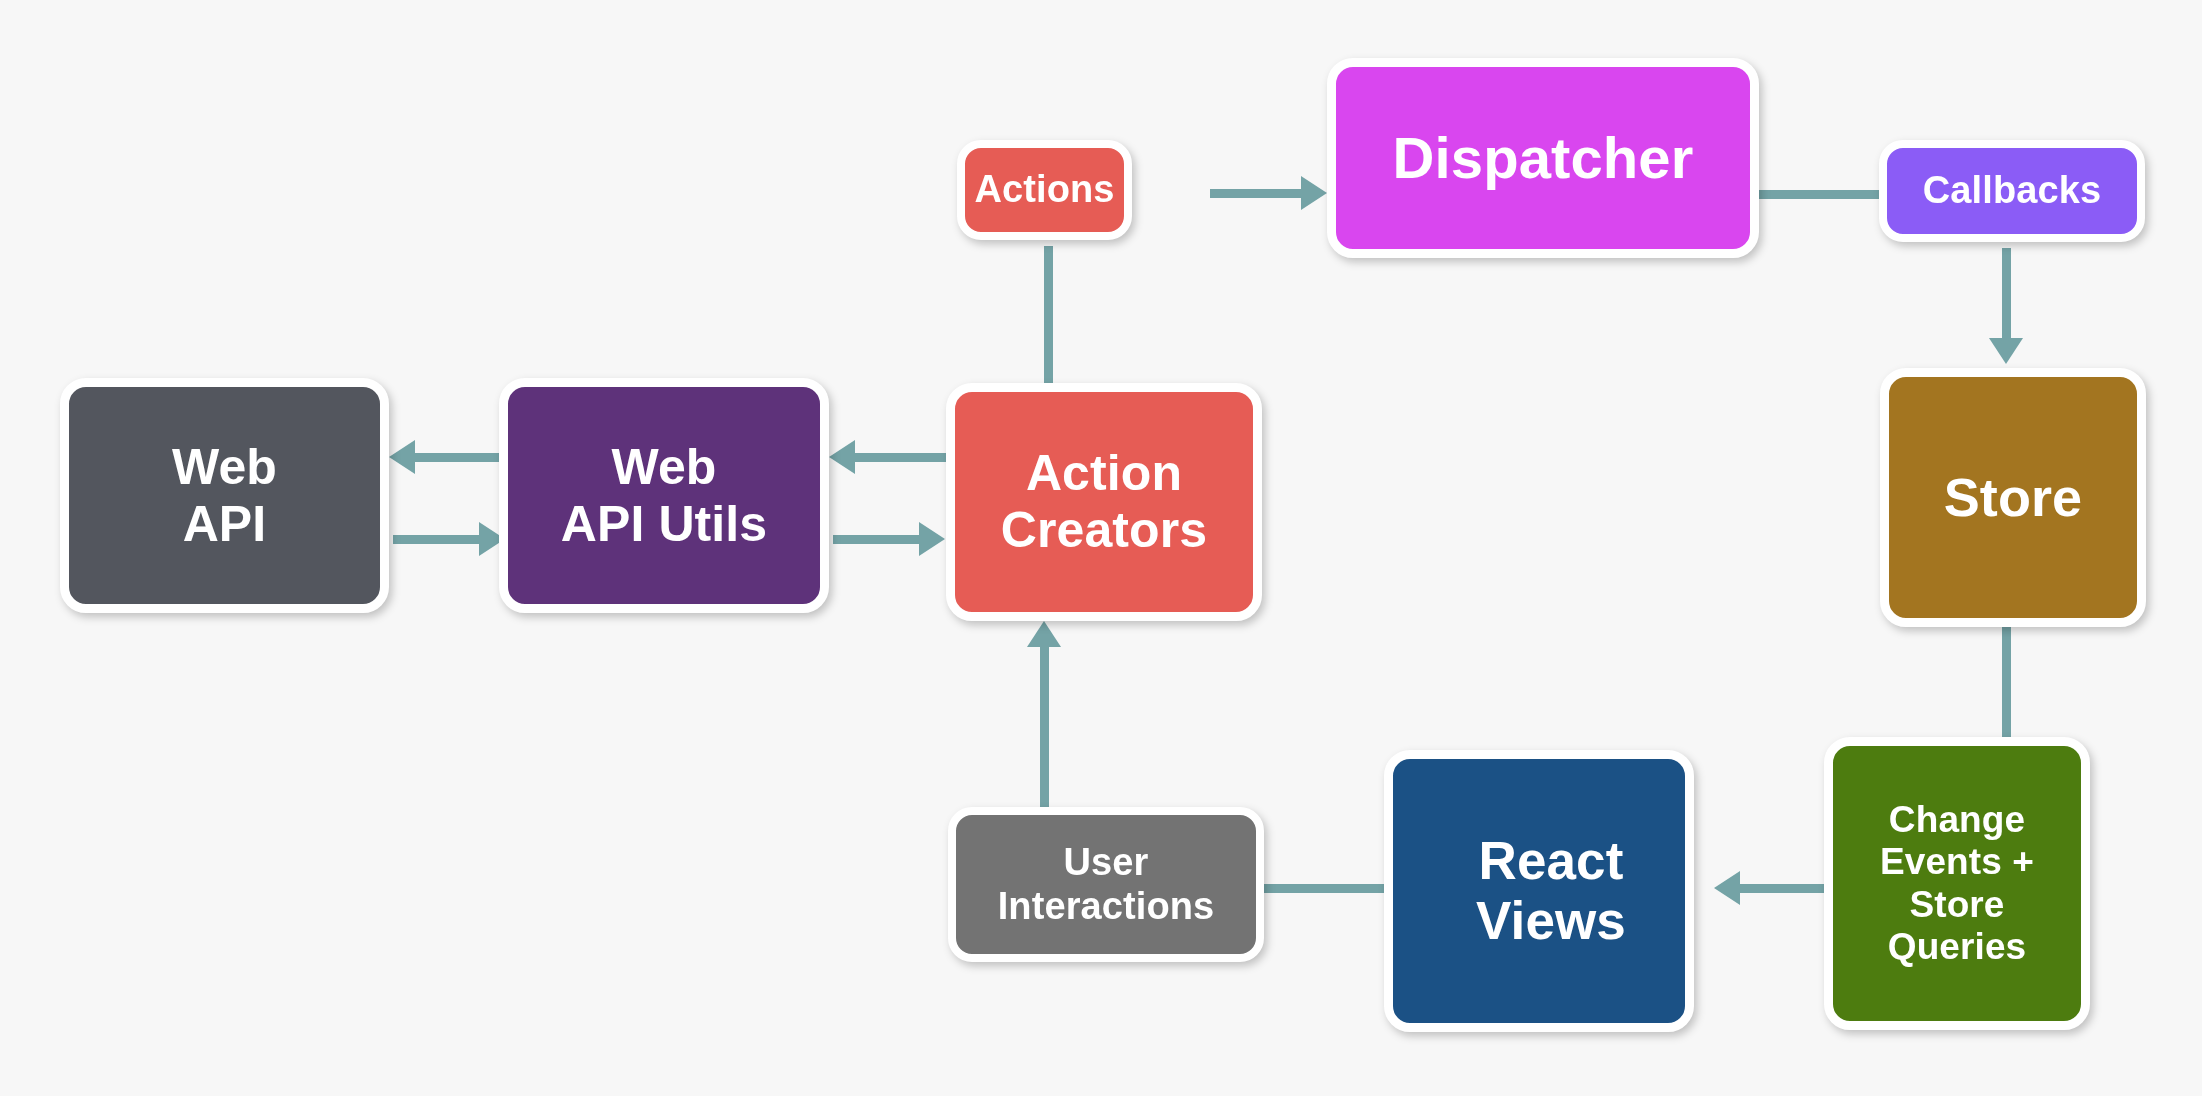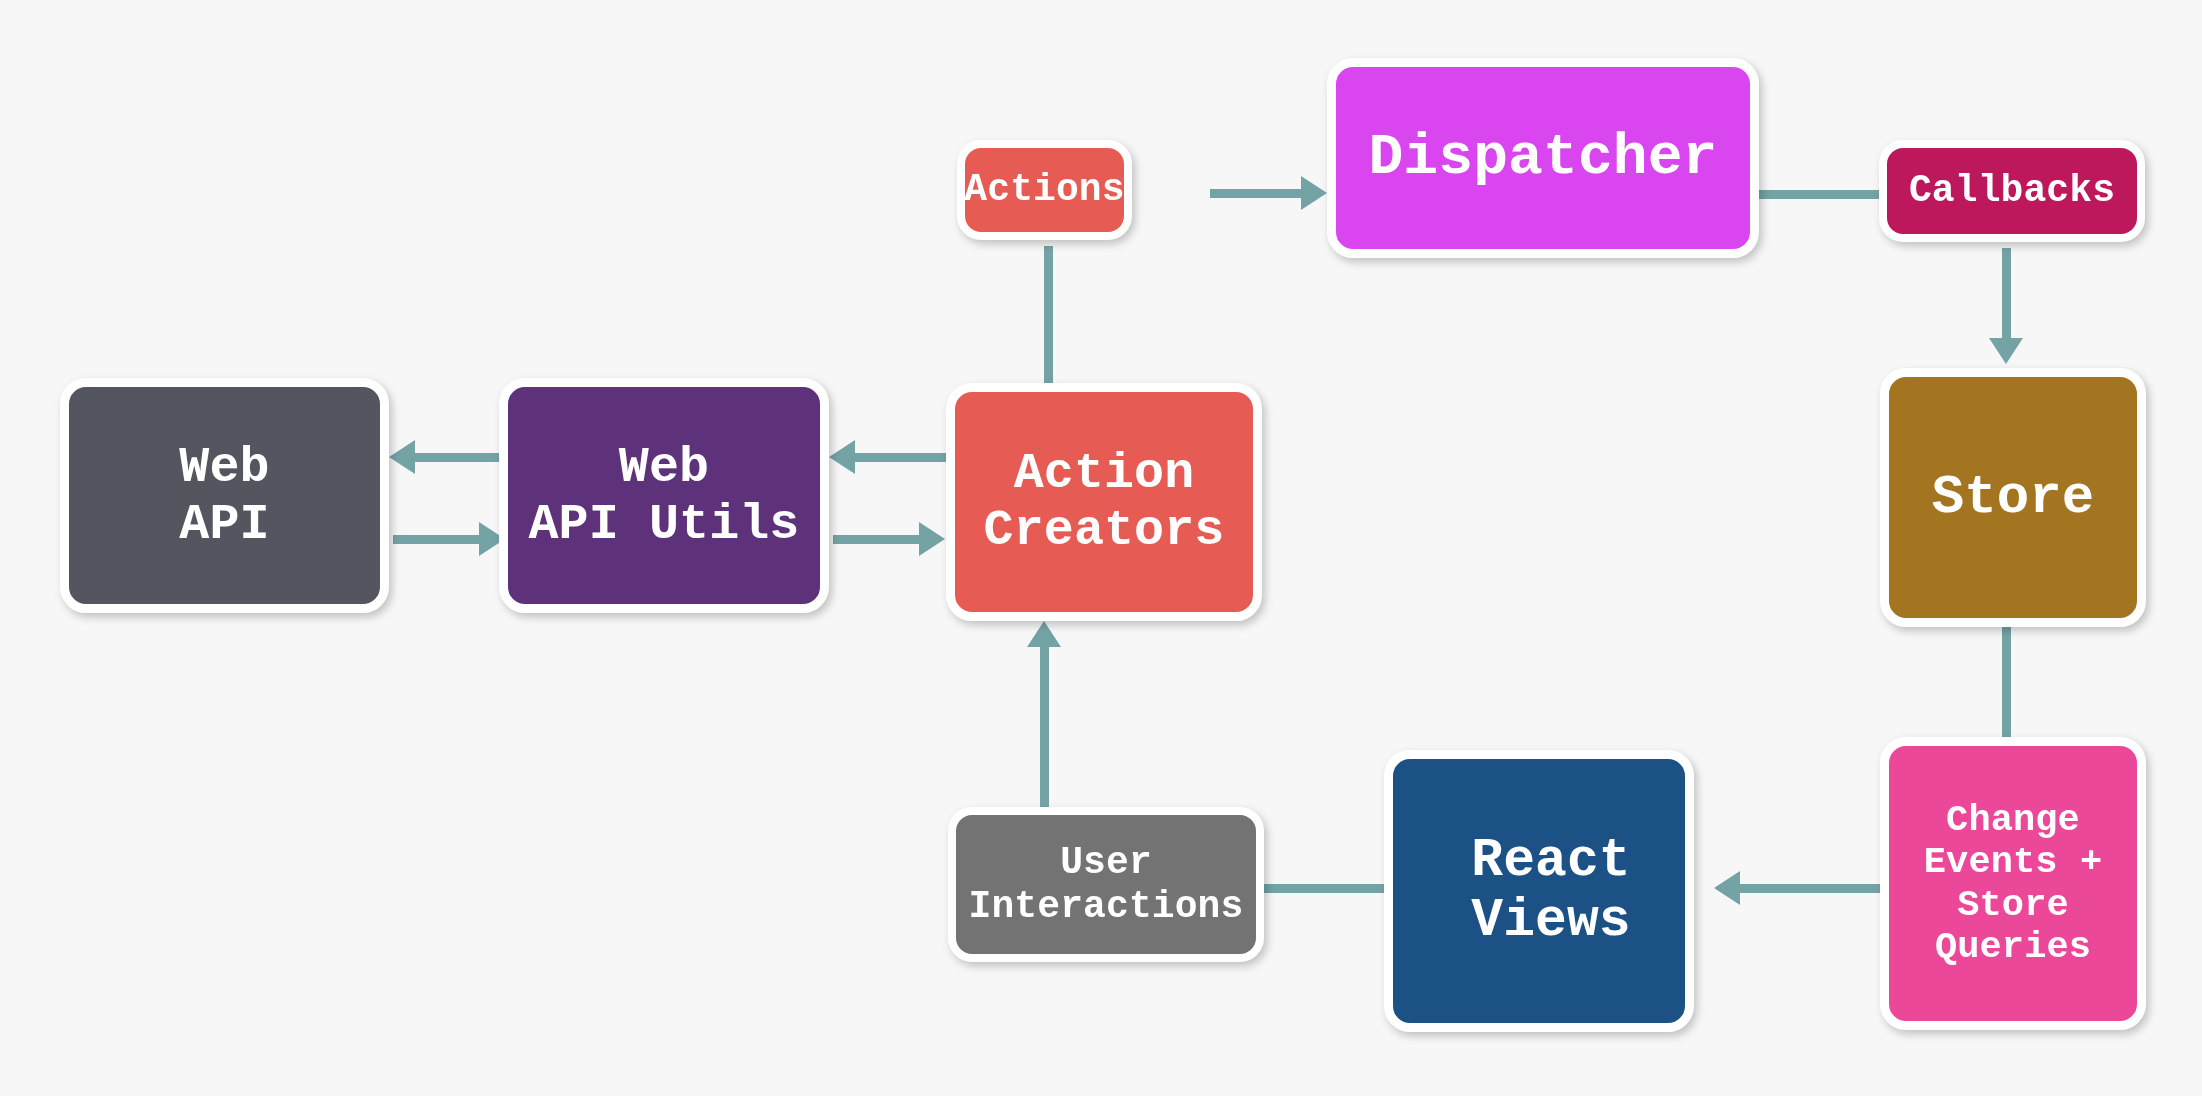--- a/index.html
+++ b/index.html
@@ -5,21 +5,21 @@
   html, body {
     margin: 0;
     padding: 0;
     background: #f7f7f7;
   }
   #canvas {
     position: relative;
     width: 2202px;
     height: 1096px;
     background: #f7f7f7;
-    font-family: Liberation Mono, monospace;
+    font-family: Liberation Sans, sans-serif;
     overflow: hidden;
   }
 
   
   .node {
     position: absolute;
     box-sizing: border-box;
     display: flex;
     align-items: center;
     justify-content: center;
@@ -119,29 +119,29 @@
   <div class="arrowhead right" style="left:479px; top:522px;"></div>
 
   <div class="node pill" style="left:957px; top:140px; width:175px; height:100px; background:#e65c55; font-size:38px;">
     <span class="label">Actions</span>
   </div>
 
   <div class="node" style="left:1327px; top:58px; width:432px; height:200px; background:#d946ef; font-size:58px;text-align:center;">
     <span class="label">Dispatcher</span>
   </div>
 
-  <div class="node pill" style="left:1879px; top:140px; width:266px; height:102px; background:#be185d; font-size:38px;justify-content:center;">
+  <div class="node pill" style="left:1879px; top:140px; width:266px; height:102px; background:#8b5cf6; font-size:38px;justify-content:center;">
     <span class="label">Callbacks</span>
   </div>
 
   <div class="node" style="left:1880px; top:368px; width:266px; height:259px; background:#a37520; font-size:54px;">
     <span class="label">Store</span>
   </div>
 
-  <div class="node" style="left:1880px; top:737px; width:266px; height:293px; background:#ec4899; font-size:37px;">
+  <div class="node" style="left:1824px; top:737px; width:266px; height:293px; background:#4d7c0f; font-size:37px;">
     <span class="label">Change
 Events +
 Store
 Queries</span>
   </div>
 
   <div class="node" style="left:1384px; top:750px; width:310px; height:282px; background:#1b5185; font-size:53px;padding-left:24px;">
     <span class="label">React
 Views</span>
   </div>

